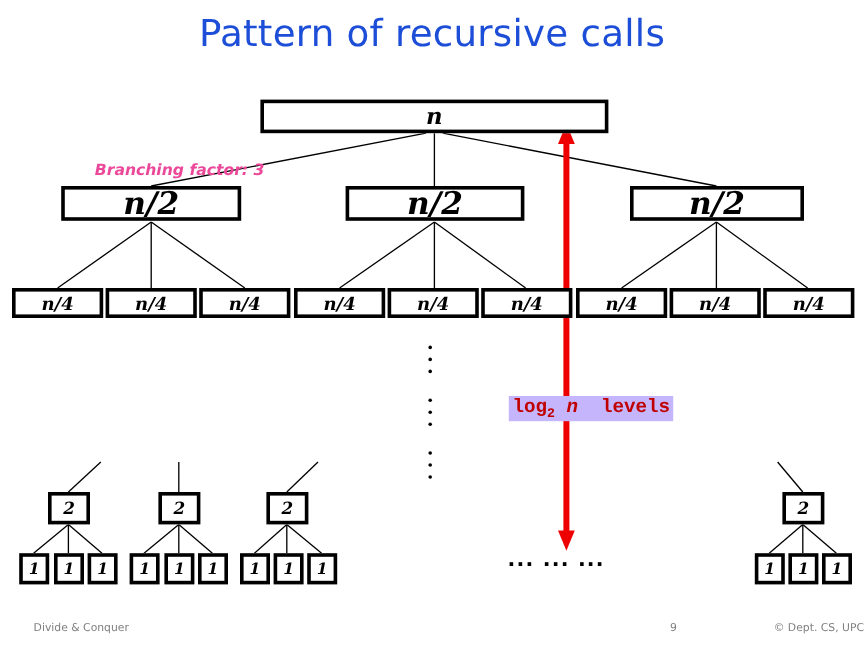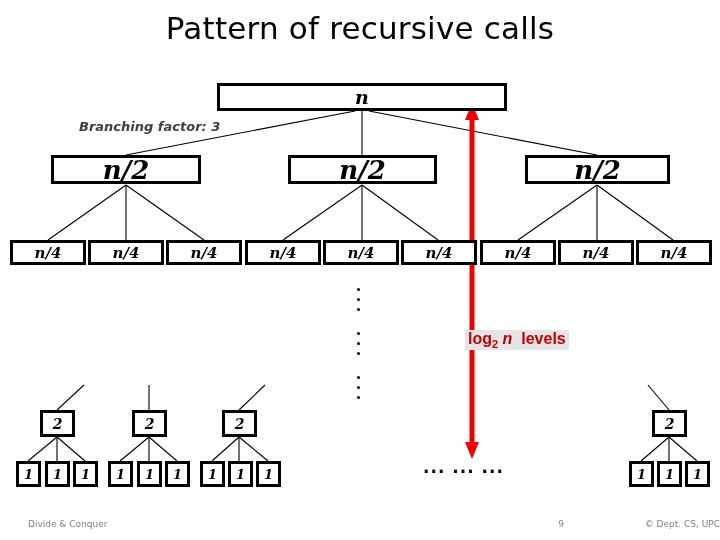--- a/index.html
+++ b/index.html
@@ -7,21 +7,21 @@
     width:720px;height:540px;background:#ffffff;
     font-family:"Liberation Sans", sans-serif;
     overflow:hidden;position:relative;
   }
   #slide{position:relative;width:720px;height:540px;}
 
   .title{
     position:absolute;top:8px;left:0;width:720px;
     text-align:center;
     font-family:"DejaVu Sans", sans-serif;
-    font-size:31px;font-weight:400;color:#000000;
+    font-size:31px;font-weight:400;color:#1d4ed8;
     letter-spacing:.2px;line-height:40px;
   }
 
   
   .node{
     position:absolute;box-sizing:border-box;
     background:#fff;border:3px solid #000;
     display:flex;align-items:center;justify-content:center;
     font-family:"DejaVu Serif", serif;
     font-style:italic;font-weight:bold;color:#000;
@@ -32,29 +32,29 @@
   .node.small{font-size:15px;}
   .node.tiny{font-size:14px;border-width:3px;}
   .node.micro{font-size:13px;border-width:3px;}
 
   .edges{position:absolute;left:0;top:0;width:720px;height:540px;z-index:1;}
 
   .branch-label{
     position:absolute;
     font-family:"DejaVu Sans", sans-serif;
     font-weight:bold;font-style:italic;
-    font-size:13px;color:#404040;
-    white-space:nowrap;z-index:4;
+    font-size:13px;color:#ec4899;
+    white-space:nowrap;z-index:4;margin-top:16px;
   }
   .levels-label{
     position:absolute;
-    font-family:Liberation Sans, sans-serif;
+    font-family:Liberation Mono, monospace;
     font-weight:bold;font-size:16px;color:#c00000;
     white-space:nowrap;z-index:5;
-    background:#e5e5e5;padding:0 3px;margin-left:41px;
+    background:#c4b5fd;padding:0 3px;
   }
   .levels-label sub{font-size:11px;}
   .levels-label i{font-style:italic;}
 
   .vdots{
     position:absolute;z-index:2;
     display:flex;flex-direction:column;align-items:center;
   }
   .vdots span{
     display:block;width:3px;height:3px;background:#000;border-radius:50%;

